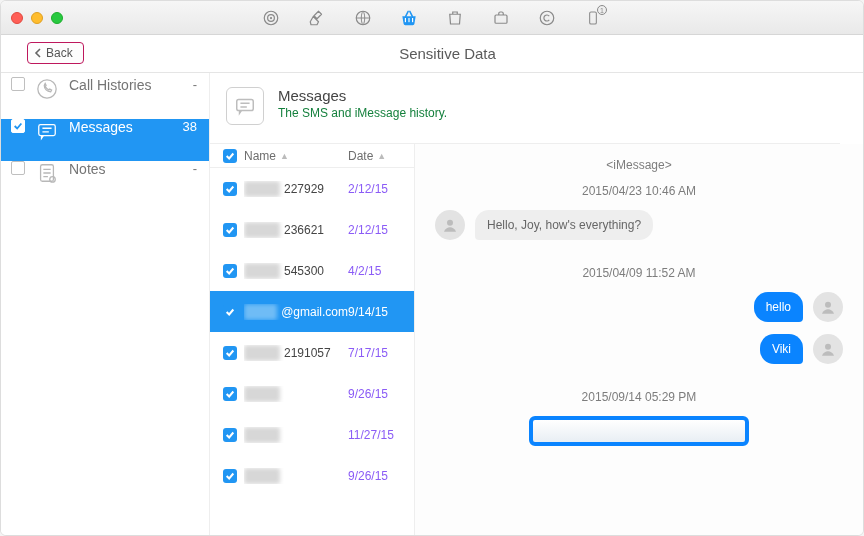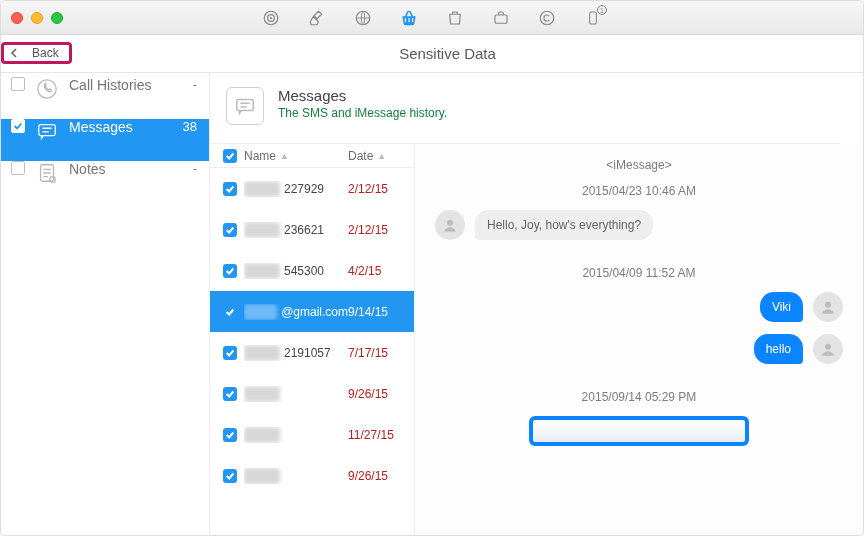--- a/index.html
+++ b/index.html
@@ -10,21 +10,21 @@
   .traffic { display: flex; gap: 8px; }
   .traffic-dot { width: 12px; height: 12px; border-radius: 50%; }
   .traffic-close { background: #ff5f57; border: 1px solid #e1493f; }
   .traffic-min { background: #ffbd2e; border: 1px solid #dfa022; }
   .traffic-max { background: #28c940; border: 1px solid #1dad2c; }
   .toolbar-icons { position: absolute; left: 50%; transform: translateX(-50%); display: flex; gap: 26px; align-items: center; }
   .ticon { width: 20px; height: 20px; display: flex; align-items: center; justify-content: center; fill: #8a8a8a; color: #8a8a8a; cursor: pointer; }
   .ticon.active { color: #2196f3; fill: #2196f3; }
   
   .subheader { height: 38px; border-bottom: 1px solid #e5e5e5; display: flex; align-items: center; justify-content: center; position: relative; background: #fff; }
-  .back-btn { position: absolute; left: 0; top: 7px; height: 22px; padding: 0 10px 0 6px; border: 3px solid #be185d; border-radius: 4px; background: #fdfdfd; display: flex; align-items: center; gap: 14px; font-size: 12px; color: #555; cursor: pointer; }
+  .back-btn { position: absolute; left: 26px; top: 7px; height: 22px; padding: 0 10px 0 6px; border: 1px solid #be185d; border-radius: 4px; background: #fdfdfd; display: flex; align-items: center; gap: 4px; font-size: 12px; color: #555; cursor: pointer; }
   .subtitle { font-size: 15px; color: #5a5a5a; margin-left: 31px; }
   
   .body { flex: 1; display: flex; overflow: hidden; }
   
   .sidebar { width: 209px; border-right: 1px solid #eee; background: #fff; padding-top: 4px; }
   .side-item { height: 42px; display: flex; padding: 0 12px 0 10px; gap: 10px; font-size: 14px; color: #757575; cursor: pointer; }
   .side-item.active { background: #2196f3; color: #fff; }
   .side-check { width: 14px; height: 14px; border: 1px solid #bfbfbf; border-radius: 2px; background: #fff; flex-shrink: 0; display: flex; align-items: center; justify-content: center; }
   .side-item.active .side-check { border-color: #fff; background: #fff; }
   .side-icon { width: 24px; height: 24px; flex-shrink: 0; display: flex; align-items: center; justify-content: center; }
@@ -46,21 +46,21 @@
   .th-date { flex: 1; display: flex; align-items: center; gap: 4px; }
   .sort-arrow { font-size: 9px; color: #bbb; }
   .rows { flex: 1; overflow: hidden; }
   .row { display: flex; align-items: center; height: 41px; padding-left: 6px; font-size: 12px; cursor: pointer; justify-content: space-between; }
   .row.sel { background: #2196f3; color: #fff; }
   .rc-check { width: 28px; display: flex; justify-content: center; }
   .chk { width: 14px; height: 14px; border-radius: 3px; background: #2196f3; display: flex; align-items: center; justify-content: center; }
   .row.sel .chk, .th-check .chk { background: #2196f3; }
   .chk svg { stroke: #fff; stroke-width: 2.4; fill: none; }
   .rc-name { width: 104px; display: flex; align-items: center; gap: 4px; overflow: hidden; white-space: nowrap; }
-  .rc-date { flex: 1; color: #b91c1c; }
+  .rc-date { flex: 1; color: #8b5cf6; }
   .row.sel .rc-date { color: #fff; }
   .blur { display: inline-block; width: 36px; height: 16px; border-radius: 2px; background: #d7d7d7; filter: blur(2px); }
   .row.sel .blur { background: #6fbcf6; }
   
   .preview { flex: 1; background: #fdfdfd; padding: 14px 20px 0 20px; overflow: hidden; display: flex; flex-direction: column; gap: 12px; font-size: 12px; }
   .pv-center { text-align: center; color: #7d7d7d; }
   .msg-row { display: flex; align-items: flex-start; gap: 10px; }
   .msg-row.right { justify-content: flex-end; }
   .avatar { width: 30px; height: 30px; border-radius: 50%; background: #e3e3e3; display: flex; align-items: center; justify-content: center; flex-shrink: 0; }
   .avatar svg { fill: #bcbcbc; }
@@ -352,39 +352,39 @@
                   <circle cx="12" cy="9" r="4"></circle>
                   <path d="M4 21c1-4 5-6 8-6s7 2 8 6z"></path>
                 </svg>
             </div>
             <div class="bubble gray">Hello, Joy, how's everything?</div>
           </div>
 
           <div class="pv-center" style="margin-top:14px">2015/04/09 11:52 AM</div>
 
           <div class="msg-row right">
+            <div class="bubble blue">hello</div>
+            <div class="avatar">
+              <svg viewBox="0 0 24 24" width="18" height="18">
+                  <circle cx="12" cy="9" r="4"></circle>
+                  <path d="M4 21c1-4 5-6 8-6s7 2 8 6z"></path>
+                </svg>
+            </div>
+          </div>
+
+          <div class="msg-row right">
             <div class="bubble blue">Viki</div>
             <div class="avatar">
               <svg viewBox="0 0 24 24" width="18" height="18">
                   <circle cx="12" cy="9" r="4"></circle>
                   <path d="M4 21c1-4 5-6 8-6s7 2 8 6z"></path>
                 </svg>
             </div>
           </div>
 
-          <div class="msg-row right">
-            <div class="bubble blue">hello</div>
-            <div class="avatar">
-              <svg viewBox="0 0 24 24" width="18" height="18">
-                  <circle cx="12" cy="9" r="4"></circle>
-                  <path d="M4 21c1-4 5-6 8-6s7 2 8 6z"></path>
-                </svg>
-            </div>
-          </div>
-
           <div class="pv-center" style="margin-top:14px">2015/09/14 05:29 PM</div>
           <div class="img-msg"></div>
         </div>
       </div>
     </div>
 
   </div>
 </div>
 
 </body></html>

